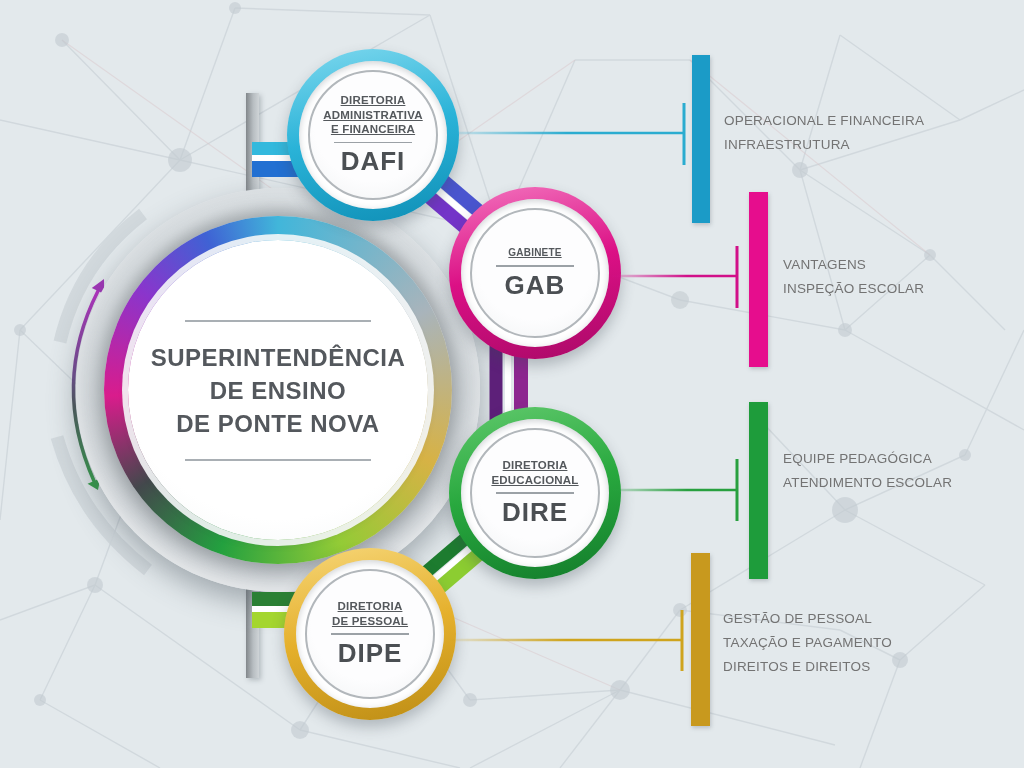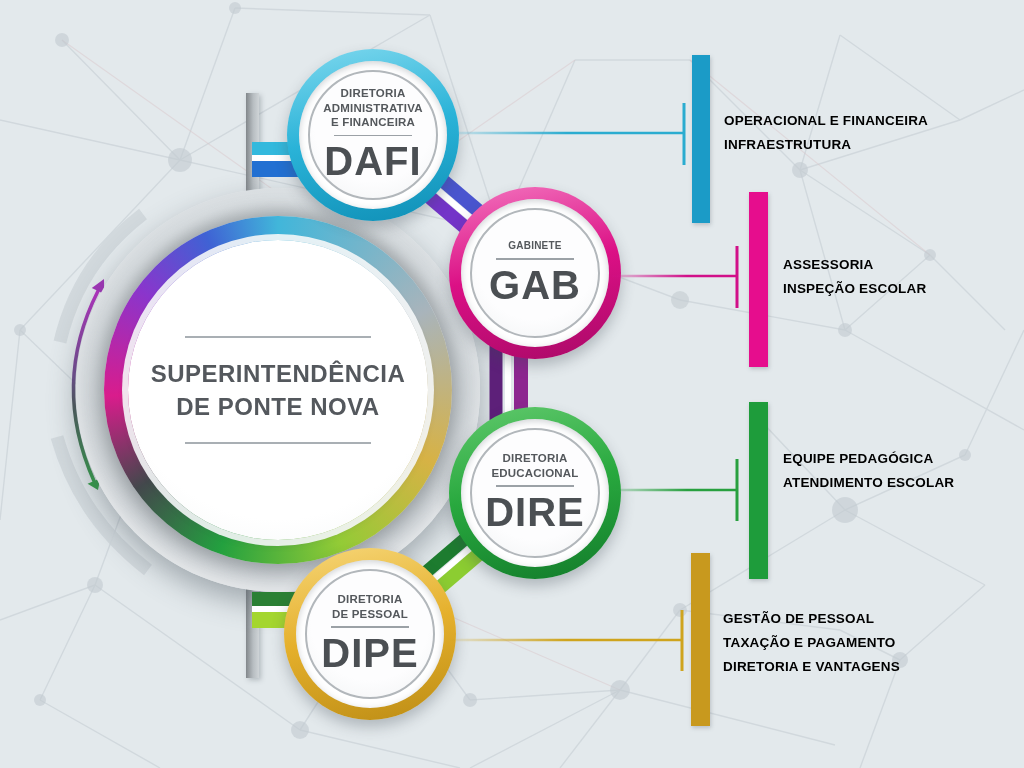--- a/index.html
+++ b/index.html
@@ -37,43 +37,43 @@
 
   
   .sat { position:absolute; width:172px; height:172px; border-radius:50%;
     box-shadow:0 7px 14px rgba(60,70,80,.30); }
   .sat-inner { position:absolute; inset:12px; border-radius:50%; background:#fff;
     box-shadow:inset 0 2px 7px rgba(80,90,100,.28); }
   .sat-ring { position:absolute; inset:21px; border-radius:50%; border:2px solid #b2b7bb;
     background:radial-gradient(circle at 50% 40%, #fdfdfe 60%, #f0f2f3 100%);
     display:flex; flex-direction:column; align-items:center; justify-content:center; }
   .sat-name { font-size:11.5px; line-height:14.5px; font-weight:bold; color:#54585c;
-    letter-spacing:.2px; text-align:center; }
+    letter-spacing:.2px; text-align:center;text-decoration:underline; }
   .sat-div { width:62%; height:1.5px; background:#9ba1a6; margin:5px 0 3px; }
-  .sat-acro { font-size:40px; font-weight:bold; color:#4b4f53; letter-spacing:1px; }
+  .sat-acro { font-size:26px; font-weight:bold; color:#4b4f53; letter-spacing:1px; }
   .sat-dafi { left:287px; top:49px;
     background:linear-gradient(168deg,#7ed8ee 0%,#2ab3d8 48%,#0f8fb6 100%); }
   .sat-gab  { left:449px; top:187px;
     background:linear-gradient(168deg,#f374be 0%,#db1085 48%,#a90967 100%); }
   .sat-dire { left:449px; top:407px;
     background:linear-gradient(168deg,#60c96c 0%,#28a83e 48%,#137c2b 100%); }
   .sat-dipe { left:284px; top:548px;
     background:linear-gradient(168deg,#f6d678 0%,#e5b02c 48%,#bd8d15 100%); }
   .sat-gab .sat-name { font-size:10px; }
 
   
   .ubar { position:absolute; box-shadow:1px 2px 4px rgba(90,100,110,.3); }
   .ubar-dafi { left:692px; top:55px;  width:18px; height:168px; background:#1b9bc7; }
   .ubar-gab  { left:749px; top:192px; width:19px; height:175px; background:#e60d8d; }
   .ubar-dire { left:749px; top:402px; width:19px; height:177px; background:#1e9c3b; }
   .ubar-dipe { left:691px; top:553px; width:19px; height:173px; background:#c8991e; }
 
   
   .units { position:absolute; display:flex; flex-direction:column; }
-  .units div { font-size:13.5px; font-weight:bold; color:#000000; letter-spacing:.2px;
+  .units div { font-size:13.5px; font-weight:normal; color:#737373; letter-spacing:.2px;
     line-height:17px; margin-bottom:7px; }
   .units-dafi { left:724px; top:112px; }
   .units-gab  { left:783px; top:256px; width:218px; }
   .units-dire { left:783px; top:450px; }
   .units-dipe { left:723px; top:610px; }
 </style>
 </head>
 <body>
 
 <div id="stage">
@@ -180,20 +180,21 @@
       <polygon points="98,490 87.6,483.8 100.4,478.2" fill="#2f9e44"></polygon>
     </g>
   </svg>
 
   <div class="center-outer"></div>
   <div class="center-grad"></div>
   <div class="center-white">
     <div class="center-rule"></div>
     <div class="center-title">
       <div>SUPERINTENDÊNCIA</div>
+      <div>DE ENSINO</div>
       <div>DE PONTE NOVA</div>
     </div>
     <div class="center-rule"></div>
   </div>
 
   <svg class="layer" viewBox="0 0 1024 768">
     <g>
       <rect x="252" y="142" width="93" height="13" fill="#33b9dd"></rect>
       <rect x="252" y="155" width="93" height="6" fill="#ffffff"></rect>
       <rect x="252" y="161" width="93" height="16" fill="#2270d2"></rect>
@@ -300,26 +301,26 @@
   <div class="ubar ubar-dafi"></div>
   <div class="ubar ubar-gab"></div>
   <div class="ubar ubar-dire"></div>
   <div class="ubar ubar-dipe"></div>
 
   <div class="units units-dafi">
     <div>OPERACIONAL E FINANCEIRA</div>
     <div>INFRAESTRUTURA</div>
   </div>
   <div class="units units-gab">
-    <div>ASSESSORIA</div>
+    <div>VANTAGENS</div>
     <div>INSPEÇÃO ESCOLAR</div>
   </div>
   <div class="units units-dire">
     <div>EQUIPE PEDAGÓGICA</div>
     <div>ATENDIMENTO ESCOLAR</div>
   </div>
   <div class="units units-dipe">
     <div>GESTÃO DE PESSOAL</div>
     <div>TAXAÇÃO E PAGAMENTO</div>
-    <div>DIRETORIA E VANTAGENS</div>
+    <div>DIREITOS E DIREITOS</div>
   </div>
 
 </div>
 
 </body></html>

